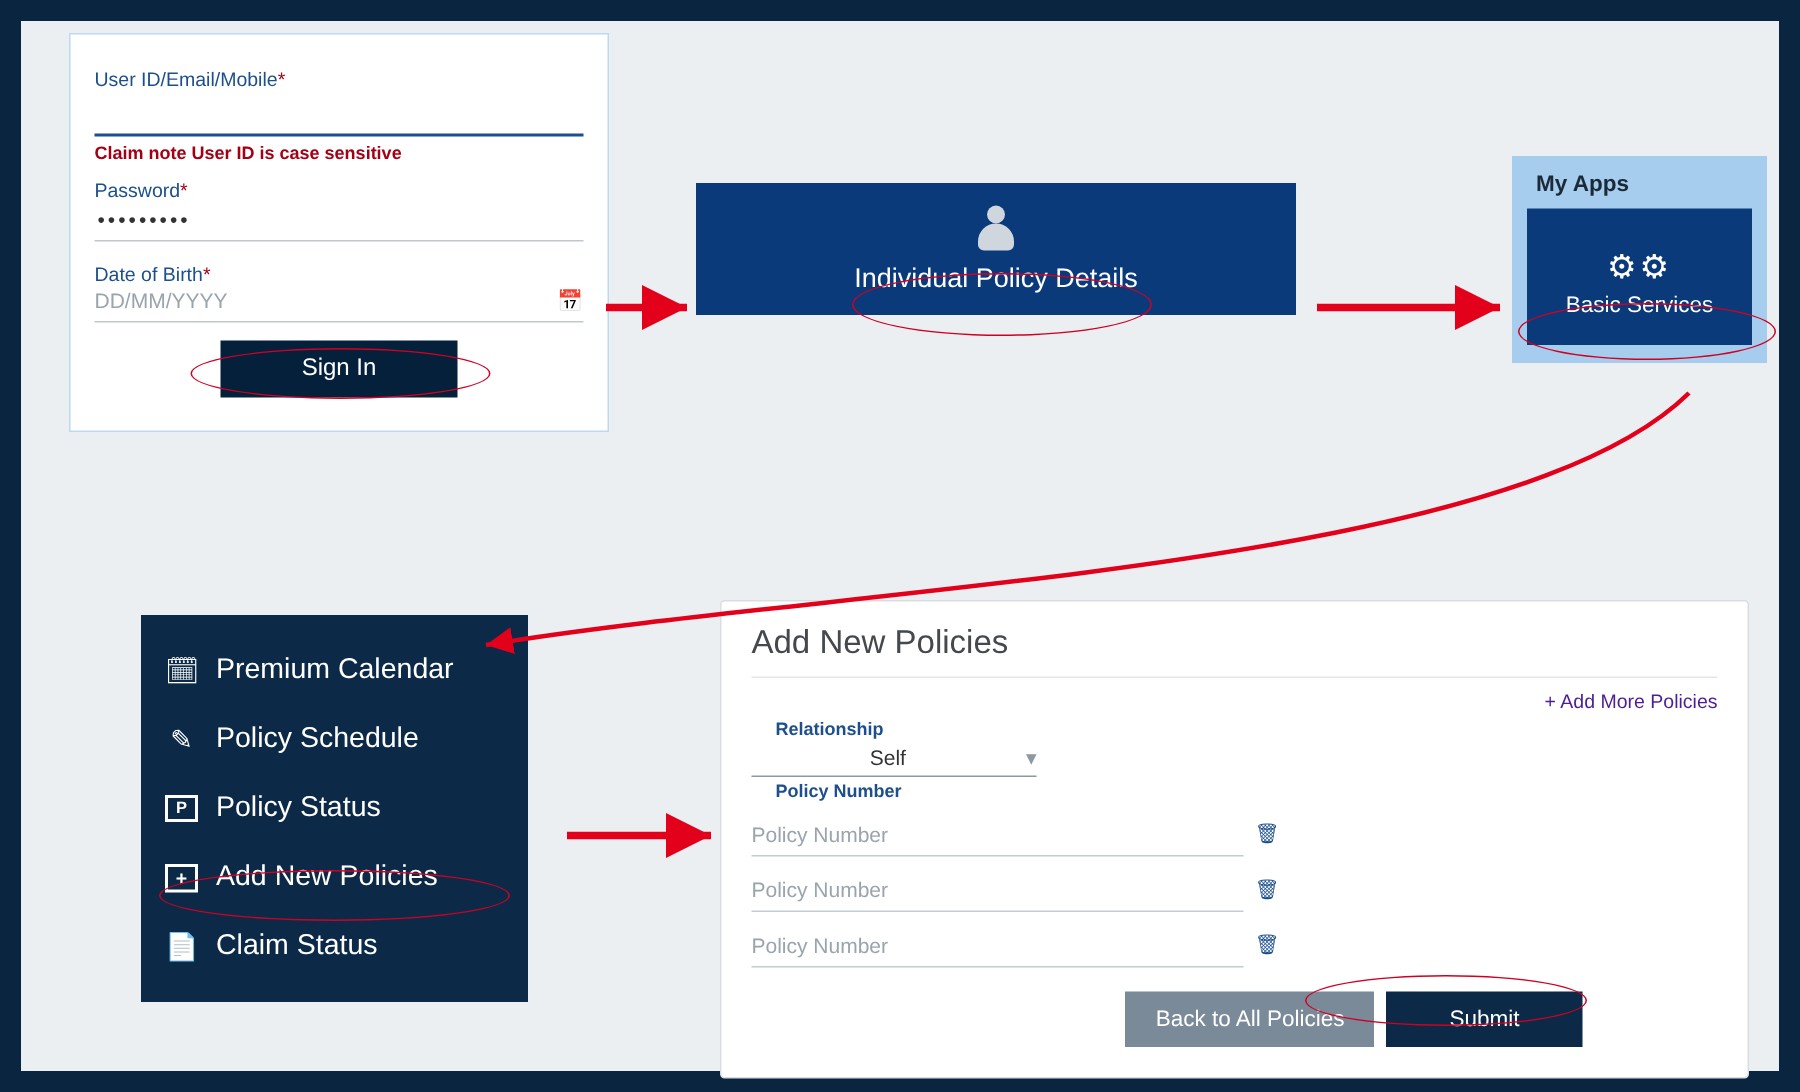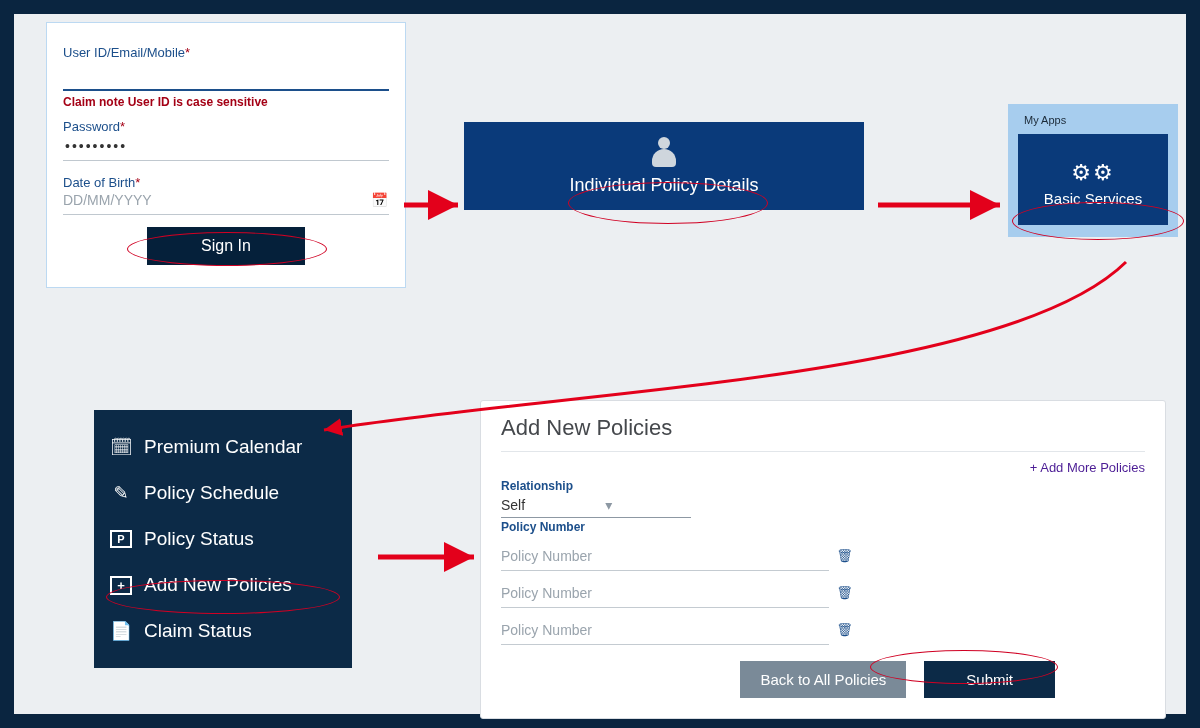--- a/index.html
+++ b/index.html
@@ -109,22 +109,22 @@
 
   
   .myapps {
     position: absolute;
     left: 994px; top: 90px;
     width: 170px;
     background: #a7cdee;
     padding: 10px 10px 12px 10px;
   }
   .myapps h4 {
-    font-size: 11px;
-    font-weight: normal;
+    font-size: 15px;
+    font-weight: bold;
     color: #1b2a38;
     margin: 0 0 8px 6px;
   }
   .basic-services {
     background: #0a3a7a;
     color: #fff;
     text-align: center;
     padding: 28px 4px 18px 4px;
     font-size: 15px;
   }
@@ -176,29 +176,31 @@
   .add-more {
     text-align: right;
     color: #4c1d95;
     font-size: 13px;
   }
   .mini-label {
     color: #1c4f8b;
     font-size: 12px;
     font-weight: bold;
     margin-top: 4px;
+    margin-left: 16px;
   }
   .select-row {
     display: flex; align-items: center;
     gap: 80px;
     border-bottom: 1px solid #8d98a3;
     width: 190px;
     font-size: 14px;
     padding: 4px 0;
     color: #333;
+    justify-content: flex-end;
   }
   .select-row .chev { color: #8d98a3; }
   .pn-row {
     position: relative;
     display: flex; align-items: center;
     border-bottom: 1px solid #c4cbd1;
     margin-right: 316px;
     padding: 6px 0;
     color: #9aa4ad;
     font-size: 14px;
@@ -206,21 +208,21 @@
   }
   .pn-row .del-icon {
     position: absolute;
     right: -24px; top: 6px;
     color: #1c4f8b;
     font-size: 13px;
   }
   .btn-row {
     display: flex;
     justify-content: flex-end;
-    gap: 18px;
+    gap: 8px;
     margin-top: 16px;
     margin-right: 90px;
   }
   .btn-grey {
     background: #7a8a98;
     color: #fff;
     border: none;
     padding: 10px 20px;
     font-size: 15px;
   }

